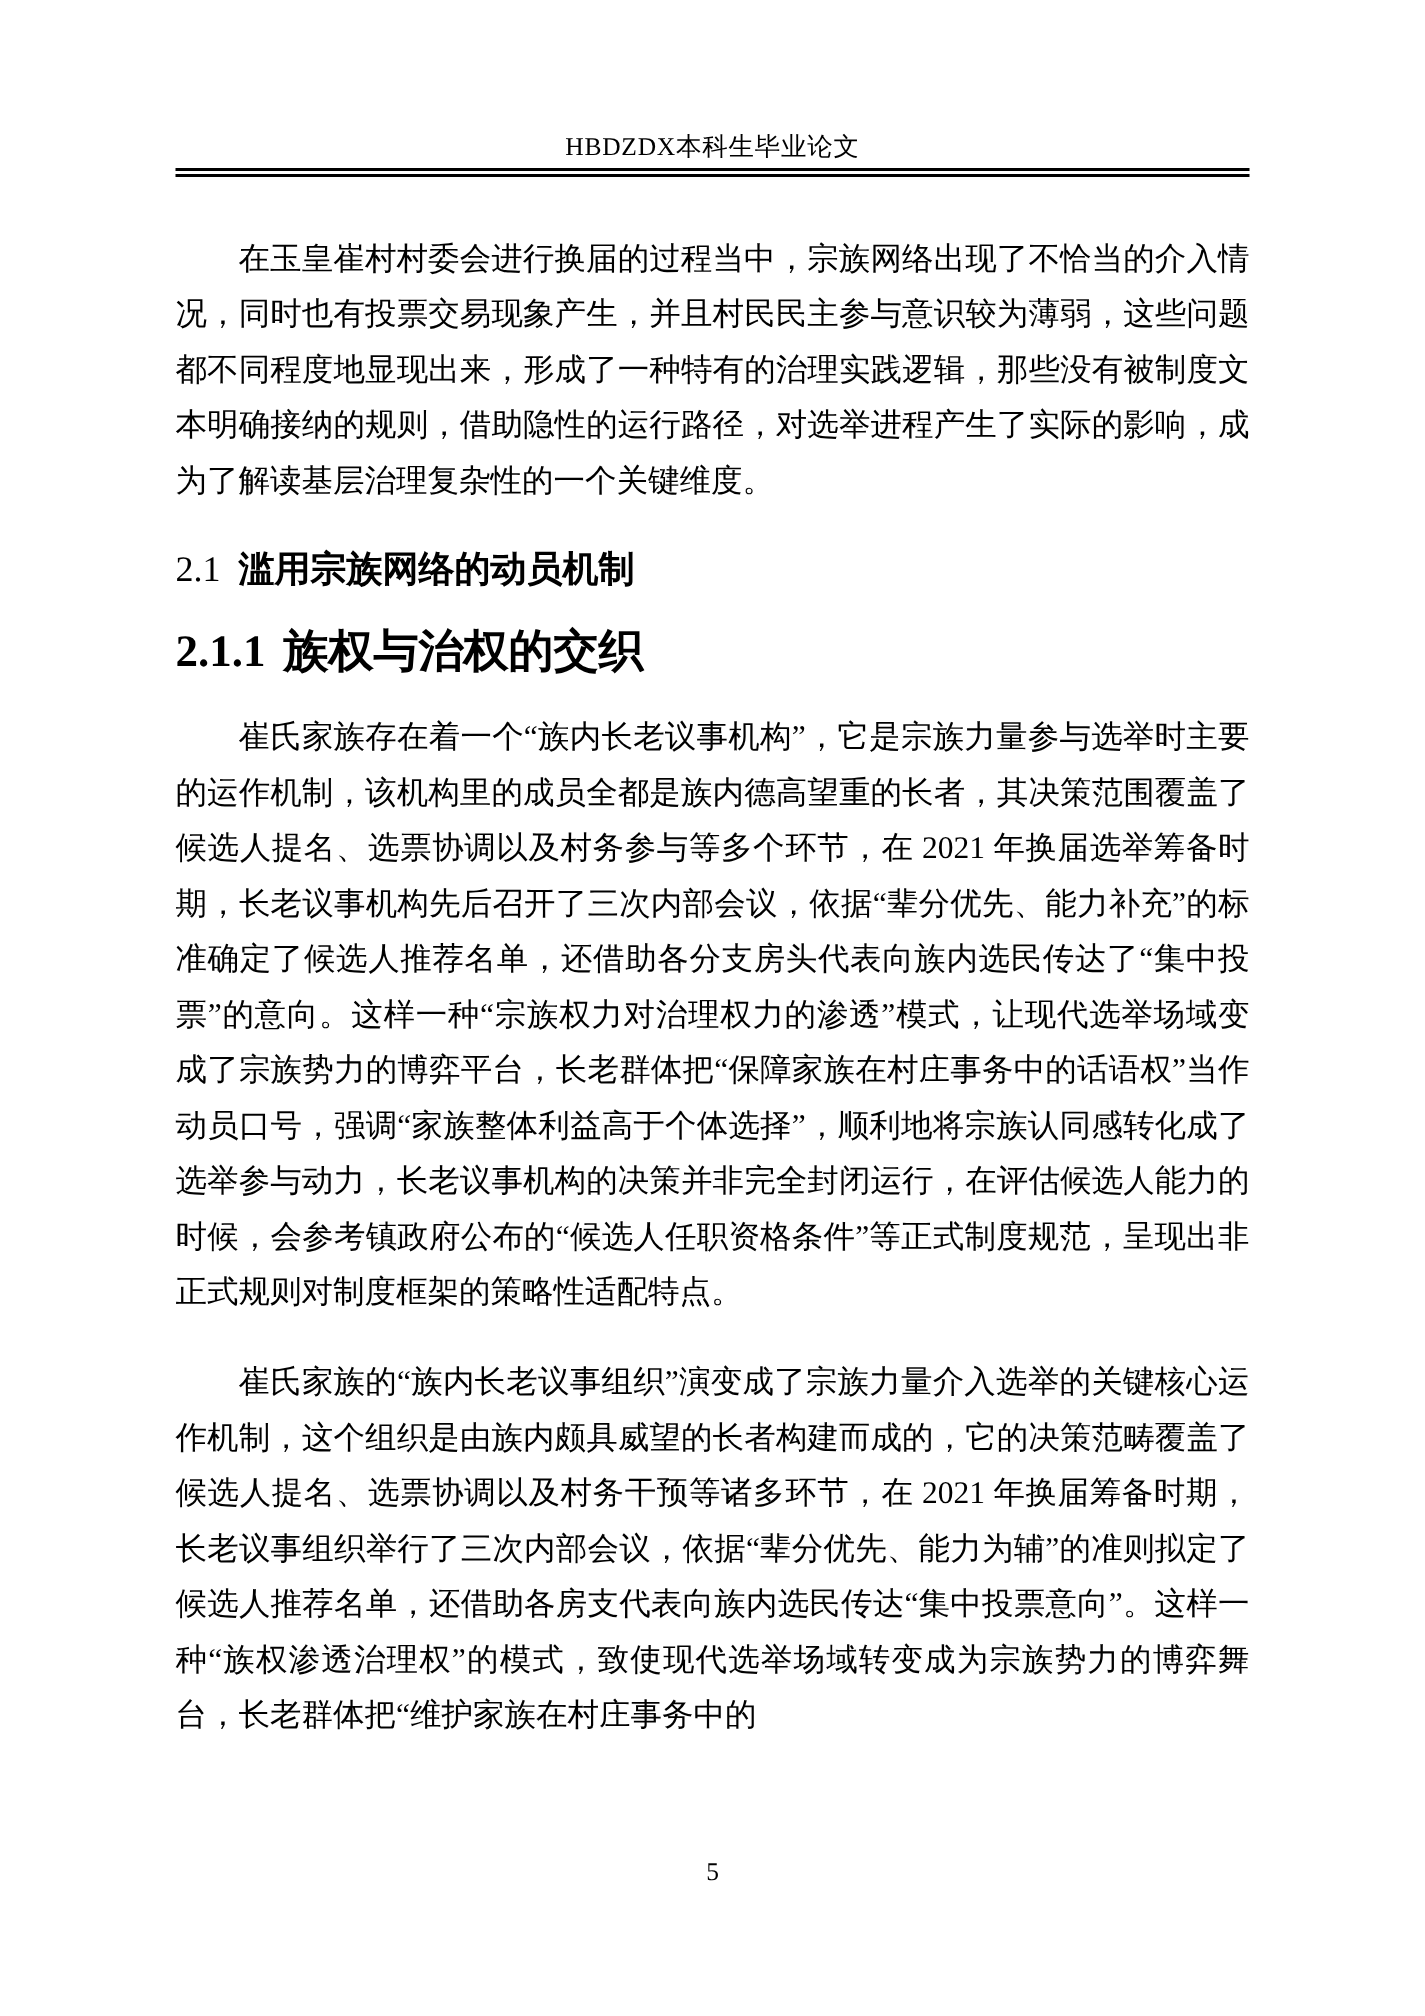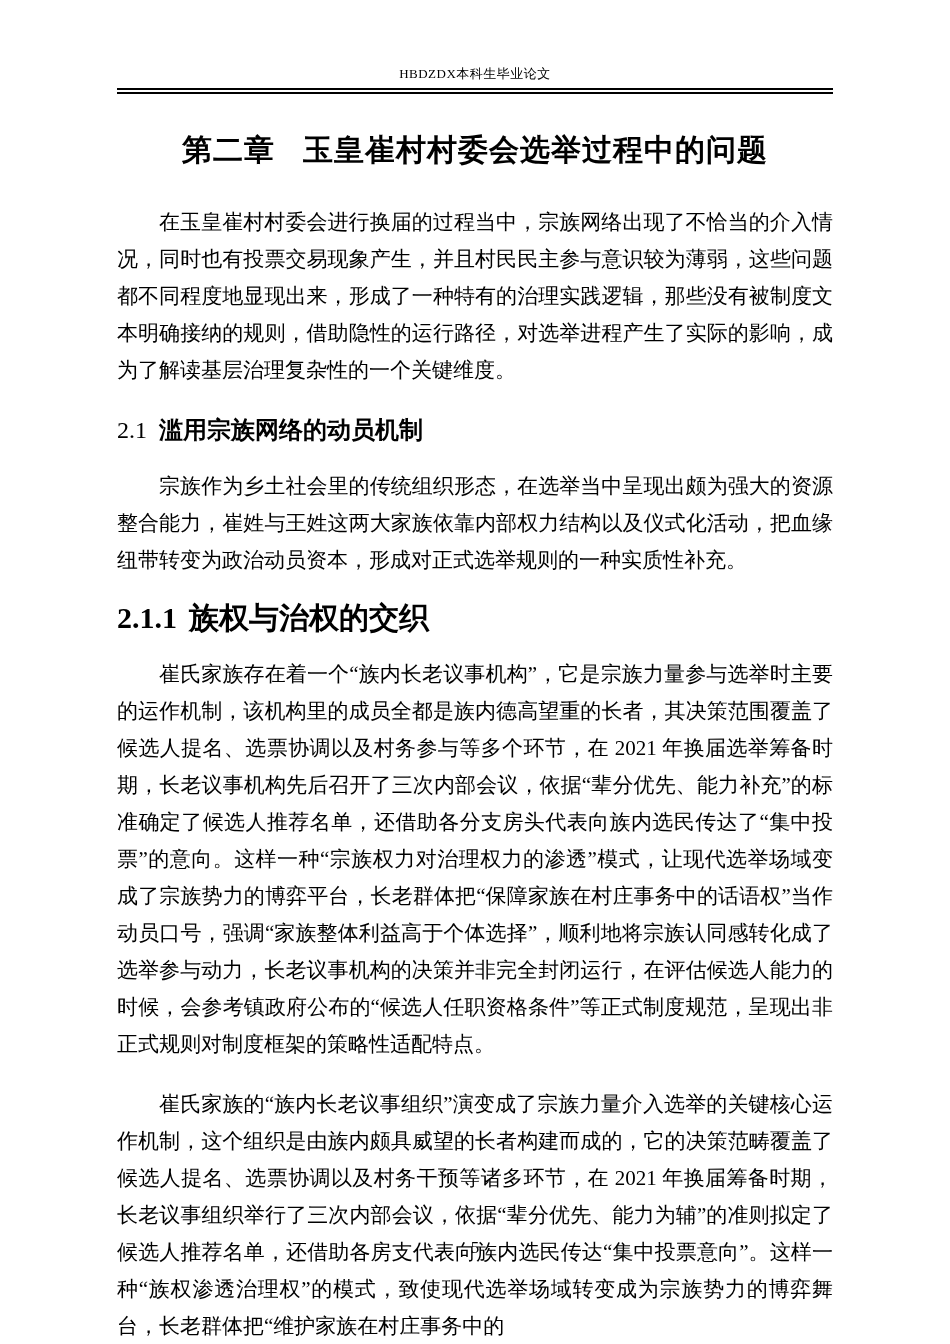--- a/index.html
+++ b/index.html
@@ -17,23 +17,23 @@
     font-family: "Liberation Serif", "DejaVu Serif", serif;
     overflow: hidden;
     box-sizing: border-box;
   }
   .content {
     width: 716px;
     margin: 0 auto;
   }
   
   .running-header {
-    padding-top: 64px;
+    padding-top: 88px;
     text-align: center;
-    font-size: 13px;
+    font-size: 17px;
     line-height: 20px;
     letter-spacing: 0.5px;
   }
   .header-rule {
     margin-top: 4px;
     height: 2px;
     border-top: 2px solid #000;
     border-bottom: 2px solid #000;
   }
   
@@ -93,31 +93,27 @@
 </style>
 </head>
 <body>
 
 <div class="page">
   <div class="content">
 
     <div class="running-header">HBDZDX本科生毕业论文</div>
     <div class="header-rule"></div>
 
-    <h1 class="chapter-title" style="margin-bottom:0;">
-      <span class="chapter-num">第二章</span><span>玉皇崔村村委会选举过程中的问题</span>
-    </h1>
 
     <p class="para intro">在玉皇崔村村委会进行换届的过程当中，宗族网络出现了不恰当的介入情况，同时也有投票交易现象产生，并且村民民主参与意识较为薄弱，这些问题都不同程度地显现出来，形成了一种特有的治理实践逻辑，那些没有被制度文本明确接纳的规则，借助隐性的运行路径，对选举进程产生了实际的影响，成为了解读基层治理复杂性的一个关键维度。</p>
 
     <div class="h2-heading">
       <span class="sec-num">2.1</span><span class="sec-title">滥用宗族网络的动员机制</span>
     </div>
 
-    <p class="para after-h2">宗族作为乡土社会里的传统组织形态，在选举当中呈现出颇为强大的资源整合能力，崔姓与王姓这两大家族依靠内部权力结构以及仪式化活动，把血缘纽带转变为政治动员资本，形成对正式选举规则的一种实质性补充。</p>
 
     <div class="h3-heading">
       <span class="sec-num">2.1.1</span><span class="sec-title">族权与治权的交织</span>
     </div>
 
     <p class="para after-h3">崔氏家族存在着一个“族内长老议事机构”，它是宗族力量参与选举时主要的运作机制，该机构里的成员全都是族内德高望重的长者，其决策范围覆盖了候选人提名、选票协调以及村务参与等多个环节，在 2021 年换届选举筹备时期，长老议事机构先后召开了三次内部会议，依据“辈分优先、能力补充”的标准确定了候选人推荐名单，还借助各分支房头代表向族内选民传达了“集中投票”的意向。这样一种“宗族权力对治理权力的渗透”模式，让现代选举场域变成了宗族势力的博弈平台，长老群体把“保障家族在村庄事务中的话语权”当作动员口号，强调“家族整体利益高于个体选择”，顺利地将宗族认同感转化成了选举参与动力，长老议事机构的决策并非完全封闭运行，在评估候选人能力的时候，会参考镇政府公布的“候选人任职资格条件”等正式制度规范，呈现出非正式规则对制度框架的策略性适配特点。</p>
 
 
     <p class="para after-h3">崔氏家族的“族内长老议事组织”演变成了宗族力量介入选举的关键核心运作机制，这个组织是由族内颇具威望的长者构建而成的，它的决策范畴覆盖了候选人提名、选票协调以及村务干预等诸多环节，在 2021 年换届筹备时期，长老议事组织举行了三次内部会议，依据“辈分优先、能力为辅”的准则拟定了候选人推荐名单，还借助各房支代表向族内选民传达“集中投票意向”。这样一种“族权渗透治理权”的模式，致使现代选举场域转变成为宗族势力的博弈舞台，长老群体把“维护家族在村庄事务中的</p>
 

